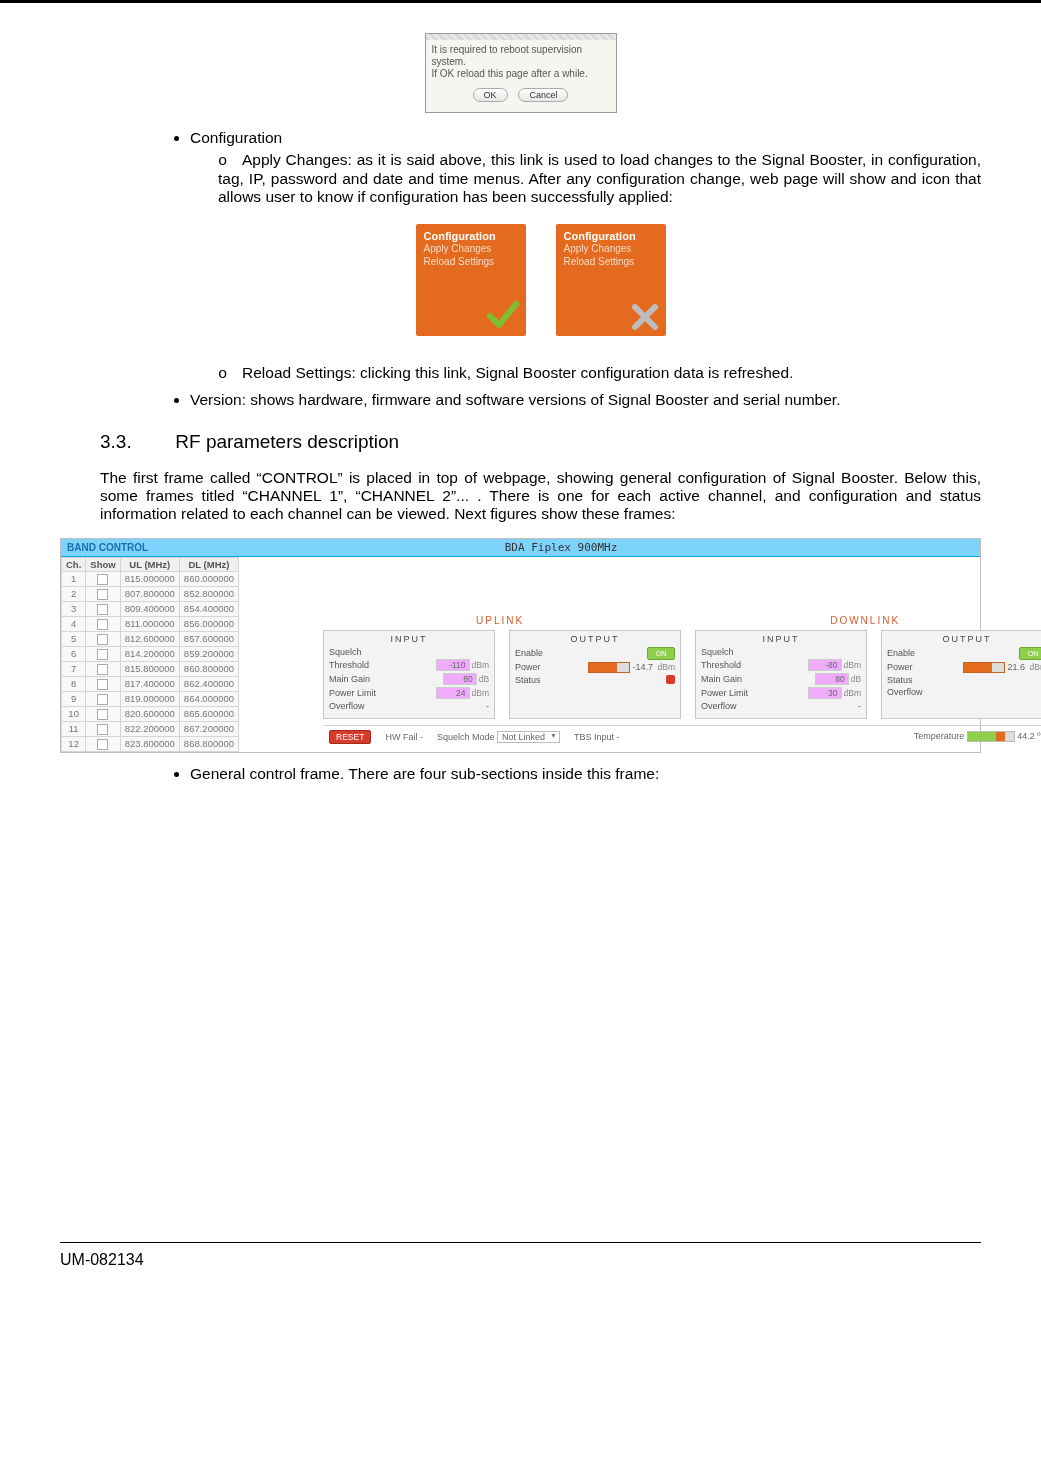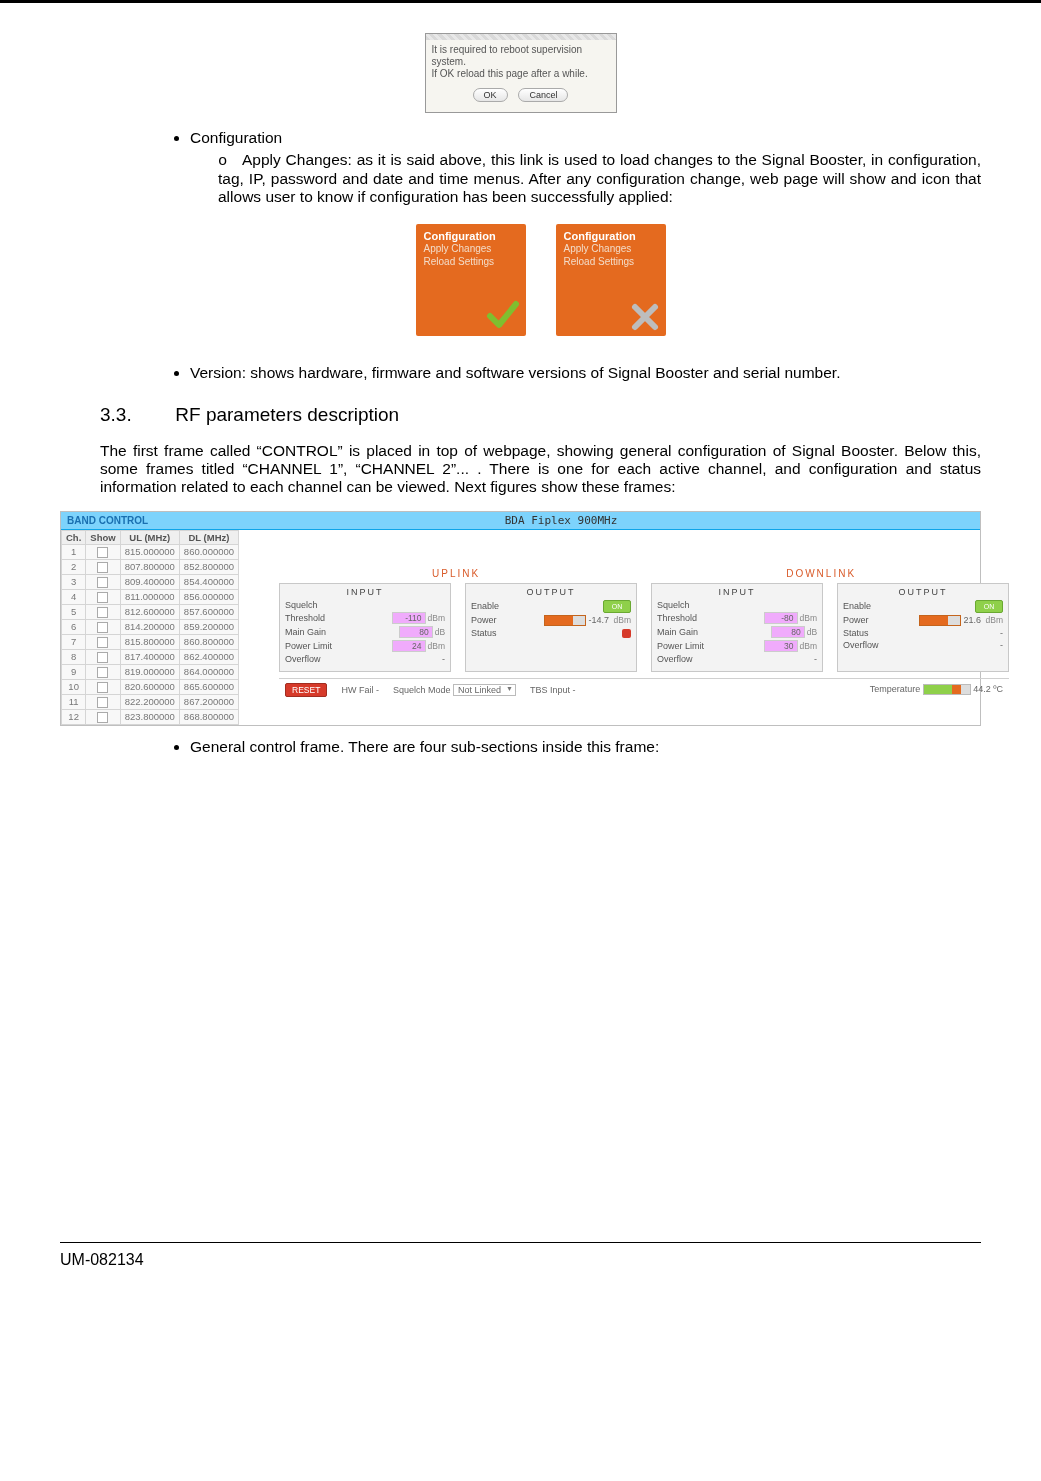--- a/index.html
+++ b/index.html
@@ -132,21 +132,22 @@
   }
   .panel .titlebar .center {
     flex: 1;
     text-align: center;
     color: #333;
     font-family: monospace;
     font-size: 11px;
   }
   .panel-body {
     display: flex;
-    align-items: center;
+    align-items: flex-end;
+    gap: 44px;
   }
   .freq-table {
     border-collapse: collapse;
   }
   .freq-table th, .freq-table td {
     border: 1px solid #d5d5d5;
     padding: 1px 4px;
     font-size: 9.5px;
     color: #777;
     background: #f8f8f8;
@@ -322,20 +323,25 @@
       <div class="t">Configuration</div>
       <div class="l">Apply Changes</div>
       <div class="l">Reload Settings</div>
       <svg width="30" height="30" viewBox="0 0 30 30">
         <path d="M5 5 L25 25 M25 5 L5 25" stroke="#bdbdbd" stroke-width="6" stroke-linecap="round"></path>
       </svg>
     </div>
   </div>
 
   <ul class="lvl1" style="margin-top:0;">
+    <li style="list-style:none;">
+      <ul class="lvl2">
+        <li class="just">Reload Settings: clicking this link, Signal Booster configuration data is refreshed.</li>
+      </ul>
+    </li>
     <li class="just">Version: shows hardware, firmware and software versions of Signal Booster and serial number.</li>
   </ul>
 
   <h3 class="sec">
     <span class="num">3.3.</span>
     <span>RF parameters description</span>
   </h3>
 
   <p class="just">The first frame called “CONTROL” is placed in top of webpage, showing general configuration of Signal Booster. Below this, some frames titled “CHANNEL 1”, “CHANNEL 2”...  . There is one for each active channel, and configuration and status information related to each channel can be viewed. Next figures show these frames:</p>
 </div>

